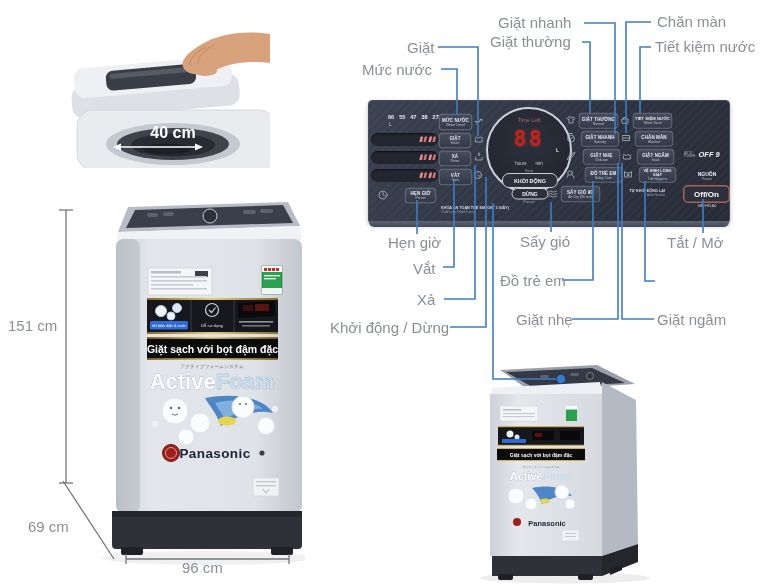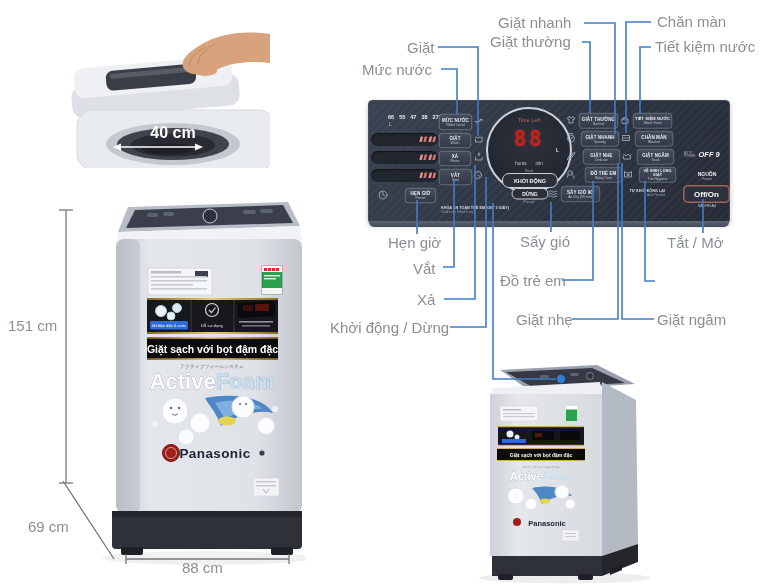--- a/index.html
+++ b/index.html
@@ -482,15 +482,15 @@
   <div class="lbl" style="left:417px;top:291px;">Xả</div>
   <div class="lbl" style="left:306px;top:319px;margin-left:24px;">Khởi động / Dừng</div>
   <div class="lbl" style="left:520px;top:233px;">Sấy gió</div>
   <div class="lbl" style="left:500px;top:272px;">Đồ trẻ em</div>
   <div class="lbl" style="left:516px;top:311px;">Giặt nhẹ</div>
   <div class="lbl" style="left:667px;top:234px;">Tắt / Mở</div>
   <div class="lbl" style="left:657px;top:311px;">Giặt ngâm</div>
 
   <div class="lbl" style="left:8px;top:317px;">151 cm</div>
   <div class="lbl" style="left:28px;top:518px;">69 cm</div>
-  <div class="lbl" style="left:182px;top:559px;">88 cm</div>
+  <div class="lbl" style="left:182px;top:559px;">96 cm</div>
 
 </div>
 
 </body></html>

